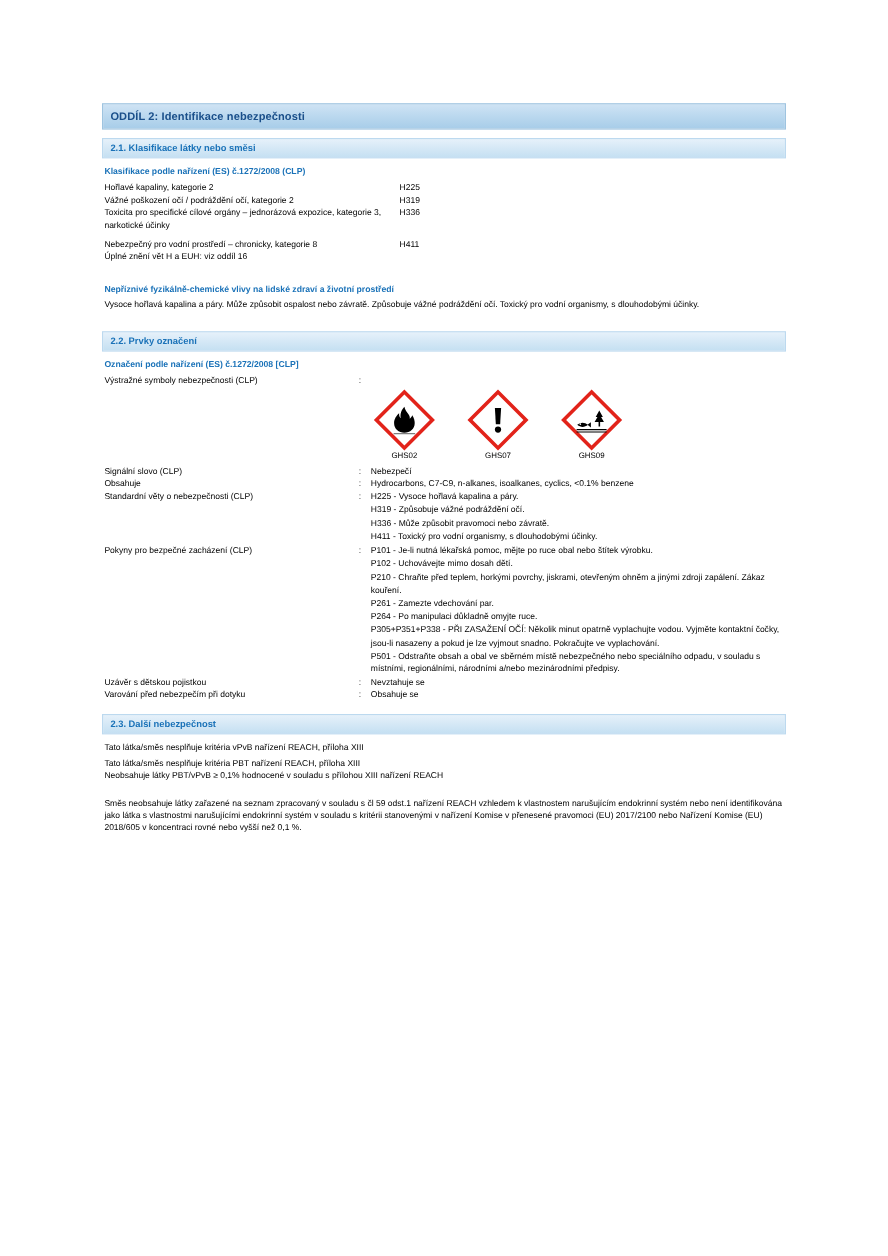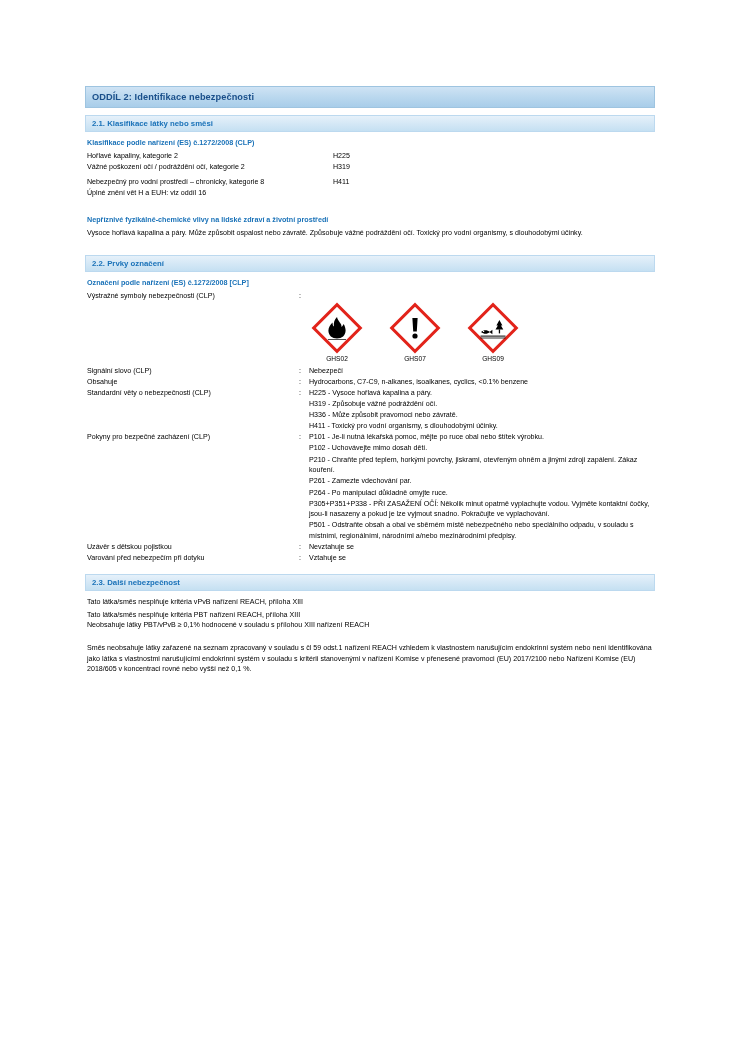--- a/index.html
+++ b/index.html
@@ -132,20 +132,24 @@
 
     <div class="sub-head">Klasifikace podle nařízení (ES) č.1272/2008 (CLP)</div>
 
     <div class="rowline">
       <div class="lbl">Hořlavé kapaliny, kategorie 2</div>
       <div class="code">H225</div>
     </div>
     <div class="rowline">
       <div class="lbl">Vážné poškození očí / podráždění očí, kategorie 2</div>
       <div class="code">H319</div>
+    </div>
+    <div class="rowline">
+      <div class="lbl">Toxicita pro specifické cílové orgány – jednorázová expozice, kategorie 3, narkotické účinky</div>
+      <div class="code">H336</div>
     </div>
     <div style="height:5px"></div>
     <div class="rowline">
       <div class="lbl">Nebezpečný pro vodní prostředí – chronicky, kategorie 8</div>
       <div class="code">H411</div>
     </div>
     <div class="rowline">
       <div class="lbl">Úplné znění vět H a EUH: viz oddíl 16</div>
       <div class="code"></div>
     </div>
@@ -245,21 +249,21 @@
       </div>
     </div>
     <div class="kv">
       <div class="k">Uzávěr s dětskou pojistkou</div>
       <div class="colon">:</div>
       <div class="v">Nevztahuje se</div>
     </div>
     <div class="kv">
       <div class="k">Varování před nebezpečím při dotyku</div>
       <div class="colon">:</div>
-      <div class="v">Vztahuje se</div>
+      <div class="v">Obsahuje se</div>
     </div>
 
     <div class="spacer10"></div>
 
     <div class="subsection-bar">2.3. Další nebezpečnost</div>
 
     <div class="para" style="margin:0 0 0 2px">Tato látka/směs nesplňuje kritéria vPvB nařízení REACH, příloha XIII</div>
     <div class="para" style="margin-bottom:0">Tato látka/směs nesplňuje kritéria PBT nařízení REACH, příloha XIII</div>
     <div class="para" style="margin:0 0 0 2px">Neobsahuje látky PBT/vPvB ≥ 0,1% hodnocené v souladu s přílohou XIII nařízení REACH</div>
 

